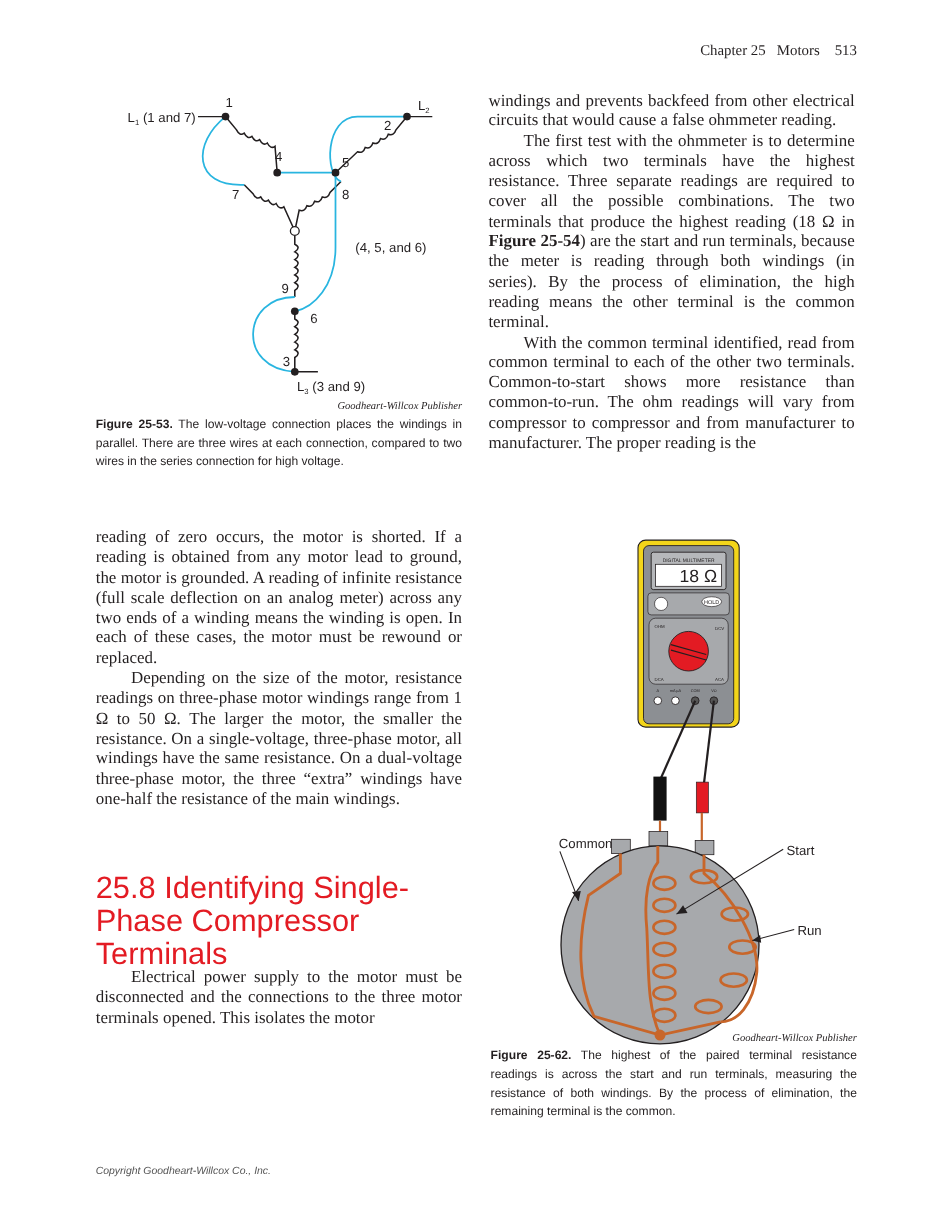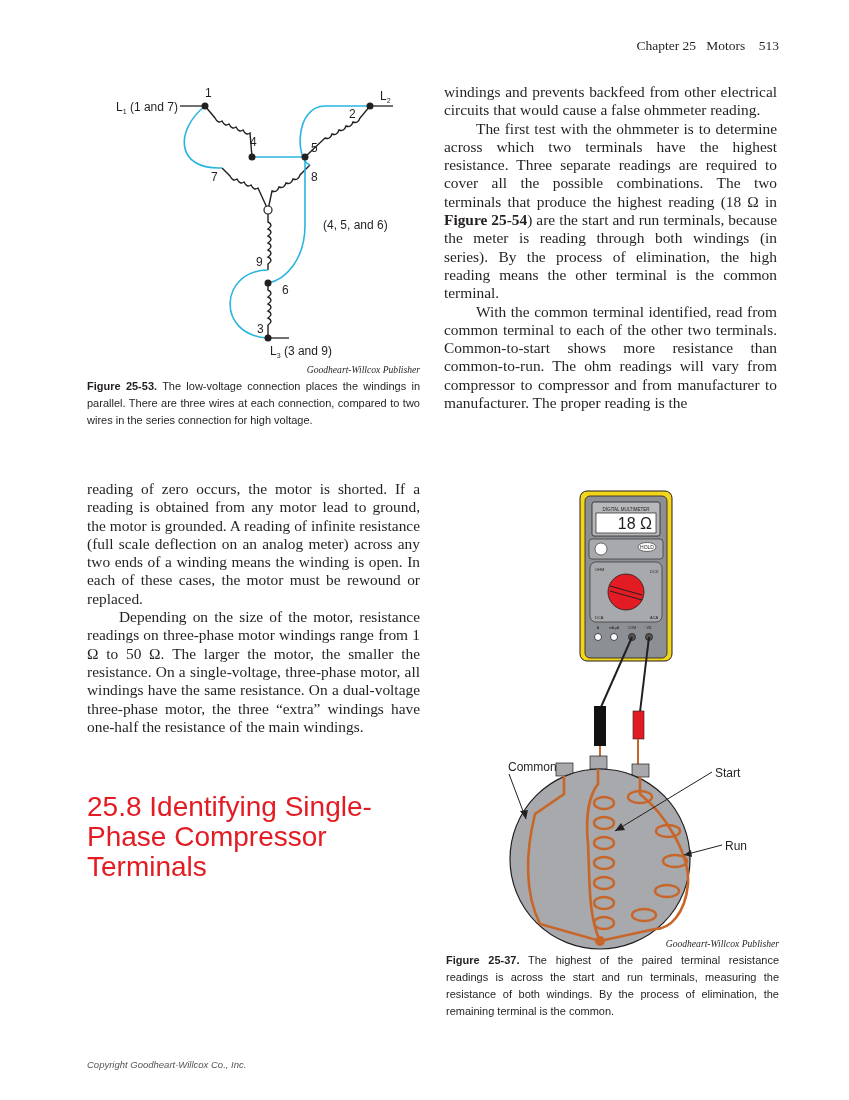--- a/index.html
+++ b/index.html
@@ -84,20 +84,21 @@
 </div>
 
 <div class="abs body-text" style="left:87px; top:480px; width:333px;">
   <p>reading of zero occurs, the motor is shorted. If a reading is obtained from any motor lead to ground, the motor is grounded. A reading of infinite resistance (full scale deflection on an analog meter) across any two ends of a winding means the winding is open. In each of these cases, the motor must be rewound or replaced.</p>
   <p class="indent">Depending on the size of the motor, resistance readings on three-phase motor windings range from 1 Ω to 50 Ω. The larger the motor, the smaller the resistance. On a single-voltage, three-phase motor, all windings have the same resistance. On a dual-voltage three-phase motor, the three “extra” windings have one-half the resistance of the main windings.</p>
 </div>
 
 <h2 class="abs section-head" style="left:87px; top:782px; width:320px;margin-top:10px;">25.8 Identifying Single-Phase Compressor Terminals</h2>
 
 <div class="abs body-text" style="left:87px; top:880px; width:333px;">
+  <p class="indent">Electrical power supply to the motor must be disconnected and the connections to the three motor terminals opened. This isolates the motor</p>
 </div>
 
 <div class="abs" style="left:490px; top:484px; width:290px; height:480px;">
   <svg width="290" height="480" viewBox="490 460 290 480">
 
     <rect x="580" y="467" width="92" height="170" rx="7" fill="#f3d51a" stroke="#231f20" stroke-width="1"></rect>
     <rect x="585" y="472" width="82" height="162" rx="5" fill="#8c8f93" stroke="#231f20" stroke-width="0.8"></rect>
 
     <rect x="592" y="478" width="68" height="34" rx="2" fill="#b6b8bb" stroke="#231f20" stroke-width="0.8"></rect>
     <text x="626" y="487" font-family="Liberation Sans, sans-serif" font-size="4.5" text-anchor="middle" fill="#231f20">DIGITAL MULTIMETER</text>
@@ -168,15 +169,15 @@
     <polygon points="615,807 621,799 625,806" fill="#231f20"></polygon>
     <line x1="722" y1="821" x2="684" y2="831" stroke="#231f20" stroke-width="1"></line>
     <polygon points="684,831 691,826 692,833" fill="#231f20"></polygon>
     <text class="callout" x="508" y="747">Common</text>
     <text class="callout" x="715" y="753">Start</text>
     <text class="callout" x="725" y="826">Run</text>
   </svg>
 </div>
 
 <div class="abs credit" style="left:440px; top:938px; width:339px;">Goodheart-Willcox Publisher</div>
-<div class="abs caption" style="left:446px; top:952px; width:333px;"><b>Figure 25-37.</b><span> The highest of the paired terminal resistance readings is across the start and run terminals, measuring the resistance of both windings. By the process of elimination, the remaining terminal is the common.</span></div>
+<div class="abs caption" style="left:446px; top:952px; width:333px;"><b>Figure 25-62.</b><span> The highest of the paired terminal resistance readings is across the start and run terminals, measuring the resistance of both windings. By the process of elimination, the remaining terminal is the common.</span></div>
 
 <div class="abs copyright" style="left:87px; top:1059px;">Copyright Goodheart-Willcox Co., Inc.</div>
 
 </body></html>

